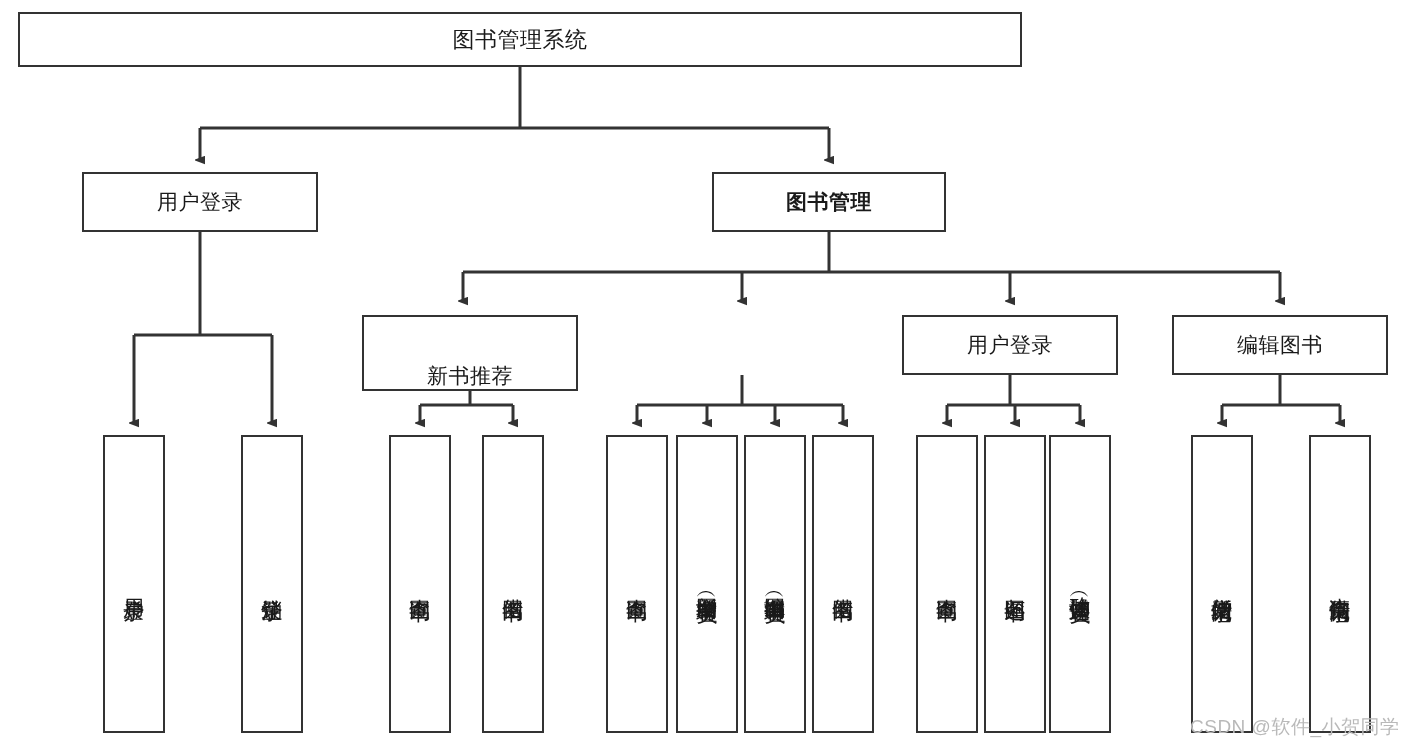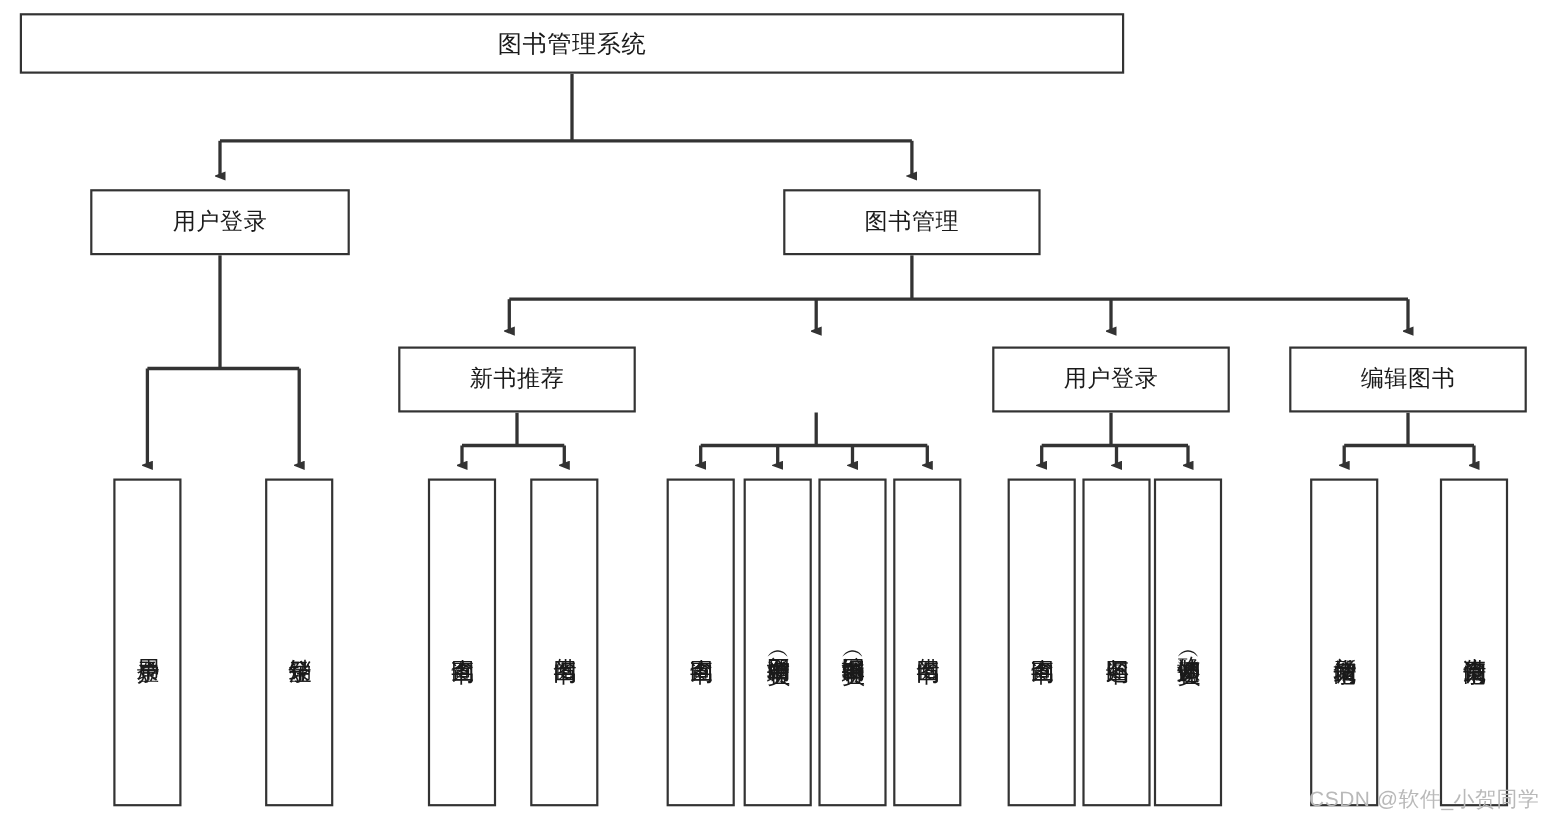--- a/index.html
+++ b/index.html
@@ -134,25 +134,25 @@
     </g>
   </svg>
 
   <div class="node horiz root" style="left:18px; top:12px; width:1004px; height:55px;">
     <span class="label">图书管理系统</span>
   </div>
 
   <div class="node horiz" style="left:82px; top:172px; width:236px; height:60px;">
     <span class="label">用户登录</span>
   </div>
-  <div class="node horiz" style="left:712px; top:172px; width:234px; height:60px;">
+  <div class="node horiz" style="left:712px; top:172px; width:234px; height:60px;font-weight:bold;">
     <span class="label">图书管理</span>
   </div>
 
-  <div class="node horiz" style="left:362px; top:315px; width:216px; height:60px;">
+  <div class="node horiz" style="left:362px; top:315px; width:216px; height:76px;align-items:flex-end;">
     <span class="label">新书推荐</span>
   </div>
   <div class="node horiz" style="left:902px; top:315px; width:216px; height:60px;">
     <span class="label">用户登录</span>
   </div>
   <div class="node horiz" style="left:1172px; top:315px; width:216px; height:60px;">
     <span class="label">编辑图书</span>
   </div>
 
   <div class="node vert" style="left:103px; top:435px; width:62px; height:298px;">

